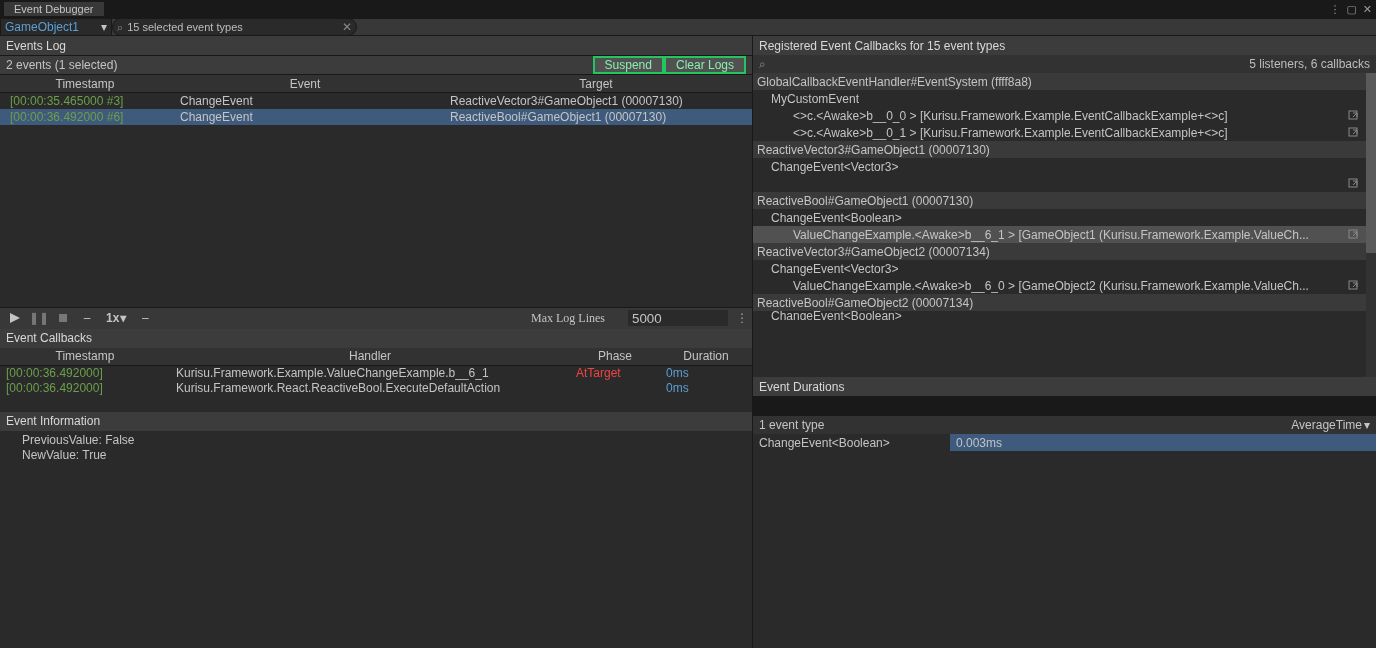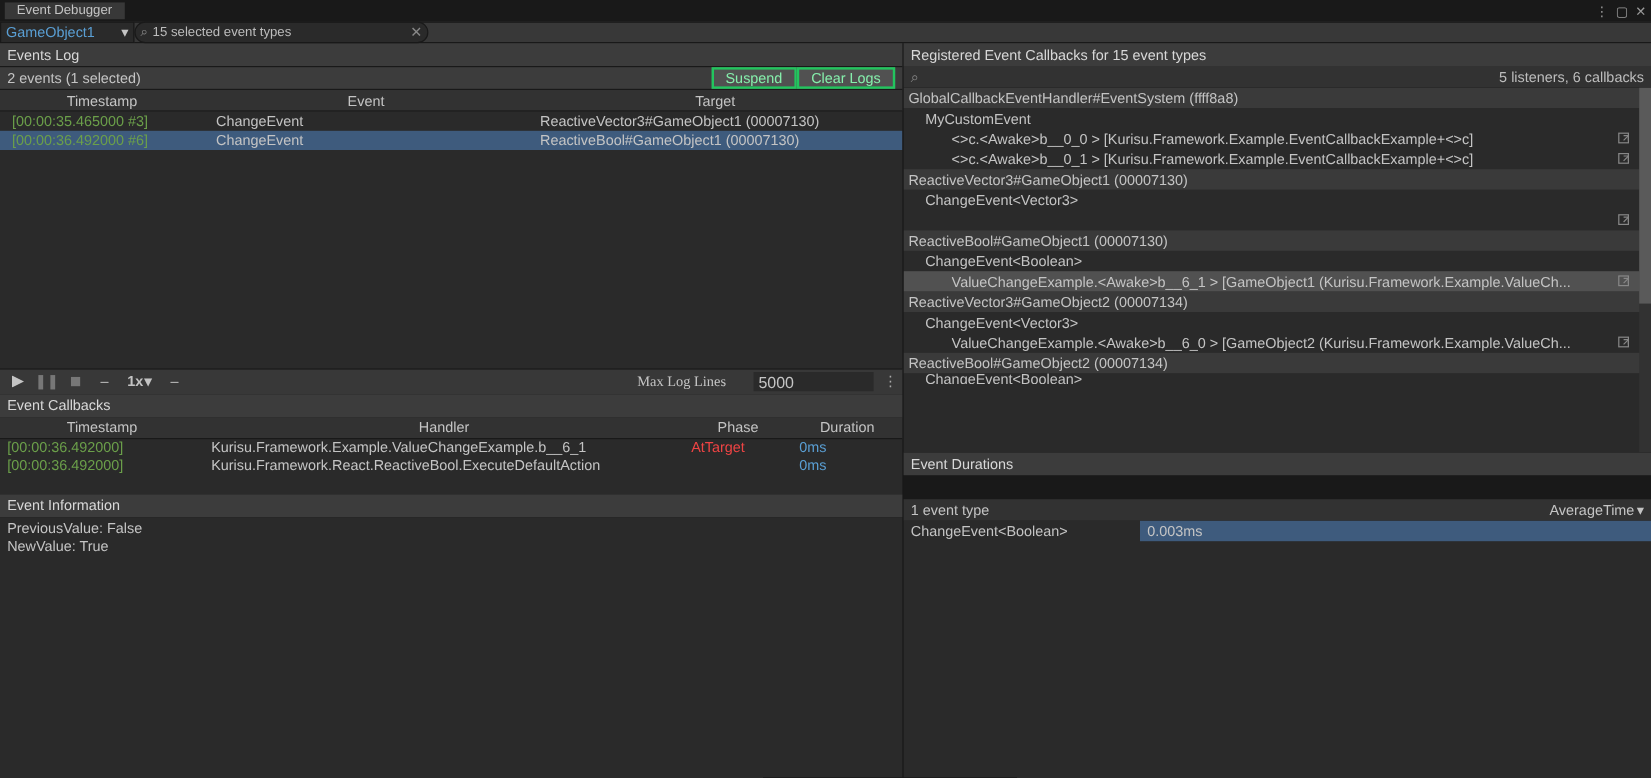--- a/index.html
+++ b/index.html
@@ -31,21 +31,21 @@
 .ts-green { color:#6b9f4a; }
 .playback { background:#383838; height:22px; display:flex; align-items:center; padding:0 4px; gap:2px; border-top:1px solid #191919; }
 .pbtn { width:22px; height:18px; display:flex; align-items:center; justify-content:center; color:#c4c4c4; cursor:pointer; }
 .speed { padding:0 6px; cursor:pointer; display:flex; align-items:flex-start; gap:1px;font-weight:bold; }
 .ml-input { background:#2a2a2a; border:none; color:#c4c4c4; width:100px; height:16px; padding:0 4px; }
 .cb-rows { background:#2a2a2a; flex:0 0 46px; }
 .cb-row { display:flex; height:15px; align-items:center; }
 .cb-row > div { padding:0 6px; white-space:nowrap; overflow:hidden; }
 .phase-at { color:#ef4444; }
 .dur-0 { color:#5a9fd4; }
-.info-body { background:#2a2a2a; flex:1; padding:2px 6px; }
+.info-body { background:#2a2a2a; flex:1; padding:2px 22px; }
 .info-body div { line-height:15px; }
 .reg-search { height:18px; display:flex; align-items:center; background:#323232; padding:0 6px; gap:4px; }
 .reg-search .sicon { color:#888; }
 .reg-search .stext { flex:1; }
 .reg-search .meta { color:#bdbdbd; }
 .tree { background:#2a2a2a; flex:1; overflow:auto; position:relative; }
 .tree-row { height:17px; display:flex; align-items:center; padding:0 4px; white-space:nowrap; }
 .tree-row.header-row { background:#3a3a3a; }
 .tree-row.selcb { background:#515151; }
 .indent-1 { padding-left:18px; }

